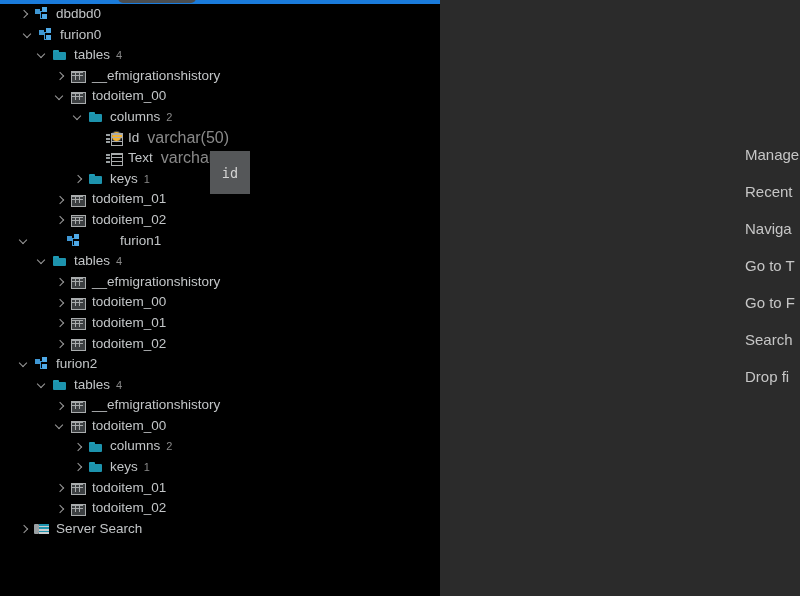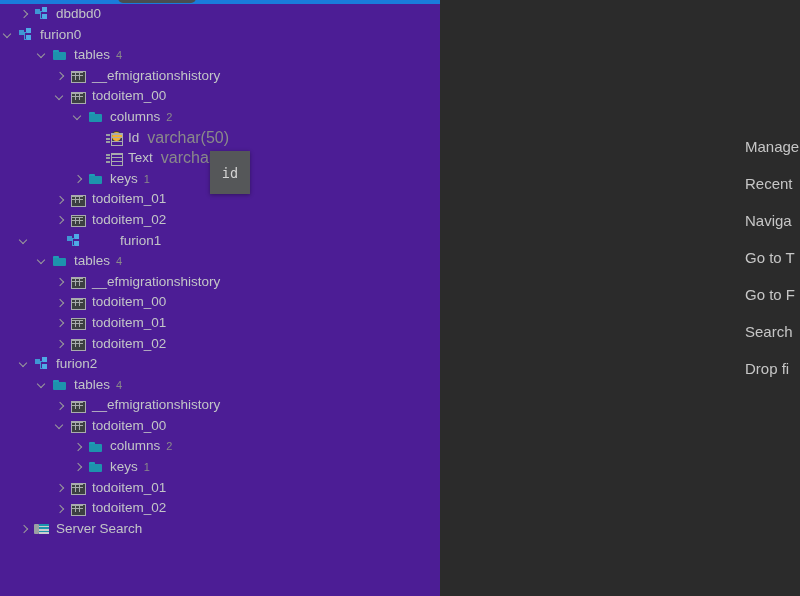--- a/index.html
+++ b/index.html
@@ -17,21 +17,21 @@
     background: #1a7bdb;
   }
   .tab-nub {
     position: absolute; left: 118px; top: -6px; width: 78px; height: 9px;
     background: #4a4d50; border-radius: 0 0 5px 5px;
   }
 
   
   .tree-panel {
     position: absolute; left: 0; top: 4px; width: 440px; height: 592px;
-    background: #4c1d95; overflow: hidden;
+    background: #000000; overflow: hidden;
   }
   .right-panel {
     position: absolute; left: 440px; top: 0; width: 360px; height: 596px;
     background: #2b2b2b; overflow: hidden;
   }
 
   
   .row {
     position: relative; height: 20.6px; line-height: 20.6px;
     white-space: nowrap; font-size: 13.5px; color: #bbbbbb;
@@ -131,42 +131,42 @@
   
   .tooltip {
     position: absolute; left: 210px; top: 151px;
     width: 40px; height: 43px; background: #555759;
     color: #d4d4d4; font-family: "DejaVu Sans Mono", monospace;
     font-size: 13.5px; display: flex; align-items: center;
     justify-content: center; box-shadow: 0 1px 4px rgba(0,0,0,.35);
   }
 
   
-  .menu { position: absolute; left: 305px; top: 128px; }
+  .menu { position: absolute; left: 305px; top: 136px; }
   .menu-item {
     height: 37px; line-height: 37px; font-size: 15px;
     color: #c6c6c6; white-space: nowrap;
   }
 </style>
 </head>
 <body>
 
 <div id="root">
 
   <div class="topbar">
     <div class="tab-nub"></div>
   </div>
 
   <div class="tree-panel" id="tree-panel">
       <div class="row" style="padding-left: 18px;">
         <span class="arrow right"></span>
         <span class="ico schema"></span>
         <span class="label">dbdbd0</span>
       </div>
-      <div class="row" style="padding-left: 2px;">
+      <div class="row" style="padding-left: 22px;">
         <span class="arrow down"></span>
         <span class="ico schema"></span>
         <span class="label">furion0</span>
       </div>
       <div class="row" style="padding-left: 36px;">
         <span class="arrow down"></span>
         <span class="ico folder"></span>
         <span class="label">tables</span>
         <span class="count">4</span>
       </div>

